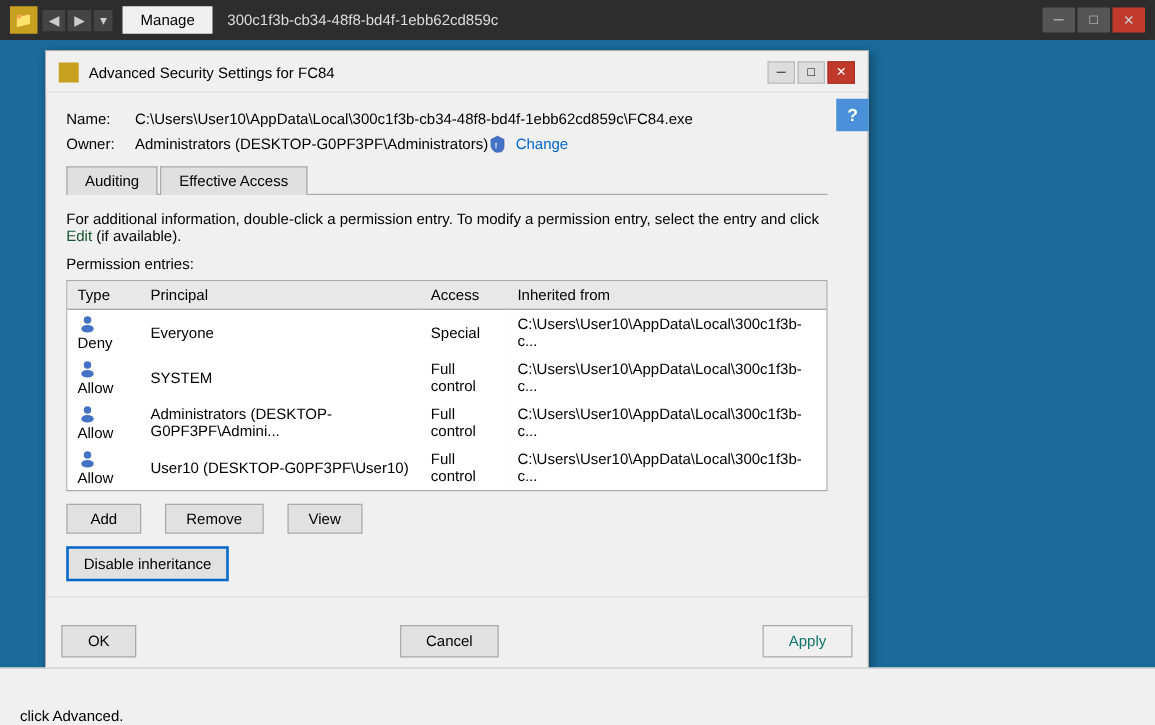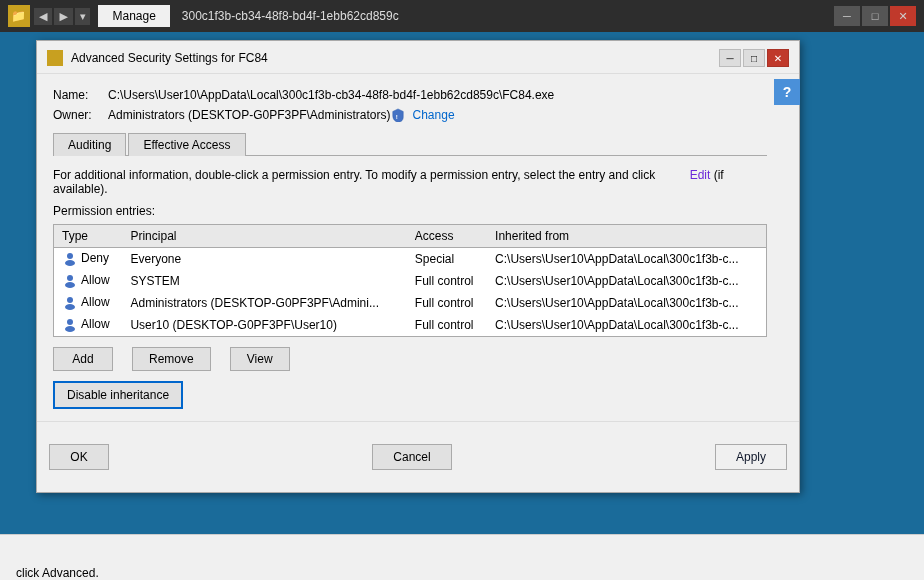--- a/index.html
+++ b/index.html
@@ -51,21 +51,21 @@
       color: #ccc; font-size: 11px;
       display: flex; align-items: center; justify-content: center;
       cursor: pointer;
     }
     .win-ctrl.close { background: #c0392b; }
 
     
     .dialog {
       position: absolute;
       top: 40px; left: 36px;
-      width: 764px;
+      width: 659px;
       background: #f0f0f0;
       border: 1px solid #aaa;
       box-shadow: 2px 2px 8px rgba(0,0,0,0.4);
     }
     .dialog-titlebar {
       background: #f0f0f0;
       padding: 8px 10px 6px 10px;
       display: flex; align-items: center;
       border-bottom: 1px solid #ddd;
     }
@@ -139,21 +139,21 @@
       background: #f0f0f0;
       border-bottom: 1px solid #f0f0f0;
       z-index: 1;
     }
 
     .description-text {
       font-size: 12px; margin: 12px 0 8px 0;
       color: #000;
     }
     .description-text a, .edit-link {
-      color: #6d28d9; cursor: pointer; margin-left: 31px;
+      color: #14532d; cursor: pointer;
     }
 
     .section-label {
       font-size: 12px; margin-bottom: 6px; color: #000;
     }
 
     
     .perm-table-container {
       border: 1px solid #aaa;
       margin-bottom: 10px;
@@ -207,21 +207,21 @@
       background: #f0f0f0;
     }
     .footer-btn {
       padding: 5px 20px;
       background: #e1e1e1;
       border: 1px solid #aaa;
       font-size: 12px; cursor: pointer;
       min-width: 60px;
     }
     .footer-btn.apply-btn {
-      color: #0f172a;
+      color: #0f766e;
       background: #f0f0f0;
     }
 
     
     .bottom-strip {
       position: absolute;
       bottom: 0; left: 0; right: 0;
       height: 46px;
       background: #f0f0f0;
       border-top: 1px solid #ccc;

